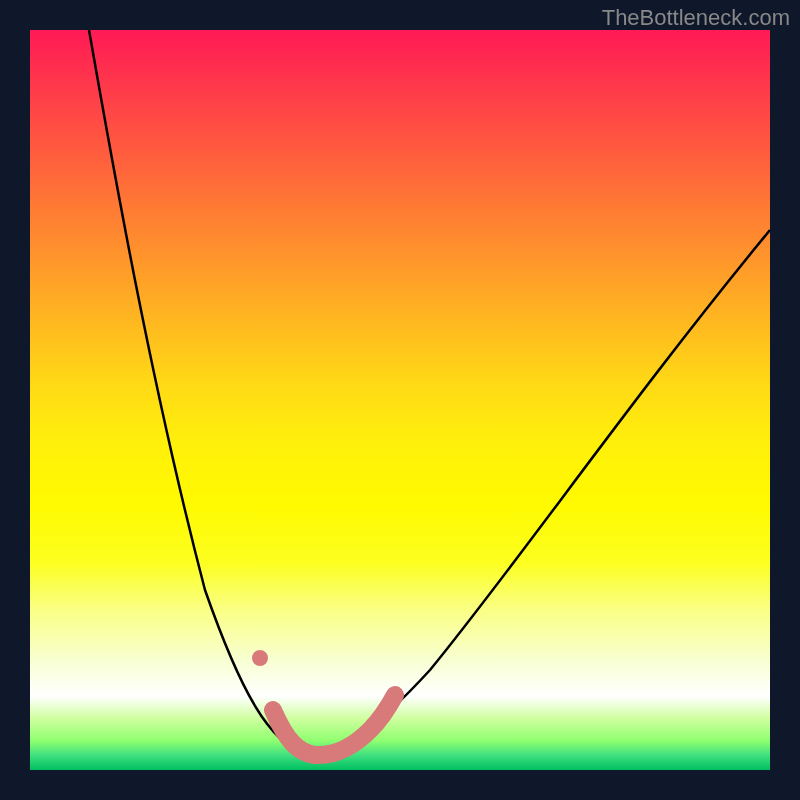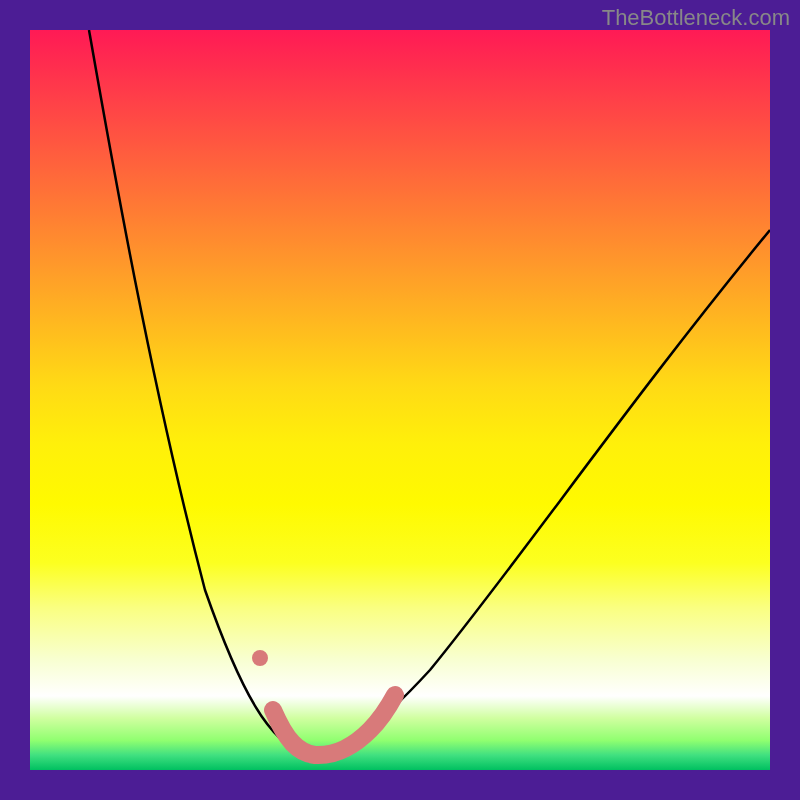--- a/index.html
+++ b/index.html
@@ -7,21 +7,21 @@
       padding: 0;
       width: 800px;
       height: 800px;
       background: #000;
       font-family: Arial, sans-serif;
     }
     .container {
       position: relative;
       width: 800px;
       height: 800px;
-      background: #4c1d95;
+      background: #0f172a;
     }
     .watermark {
       position: absolute;
       top: 5px;
       right: 10px;
       color: #888;
       font-size: 22px;
       z-index: 10;
     }
     .plot-area {

